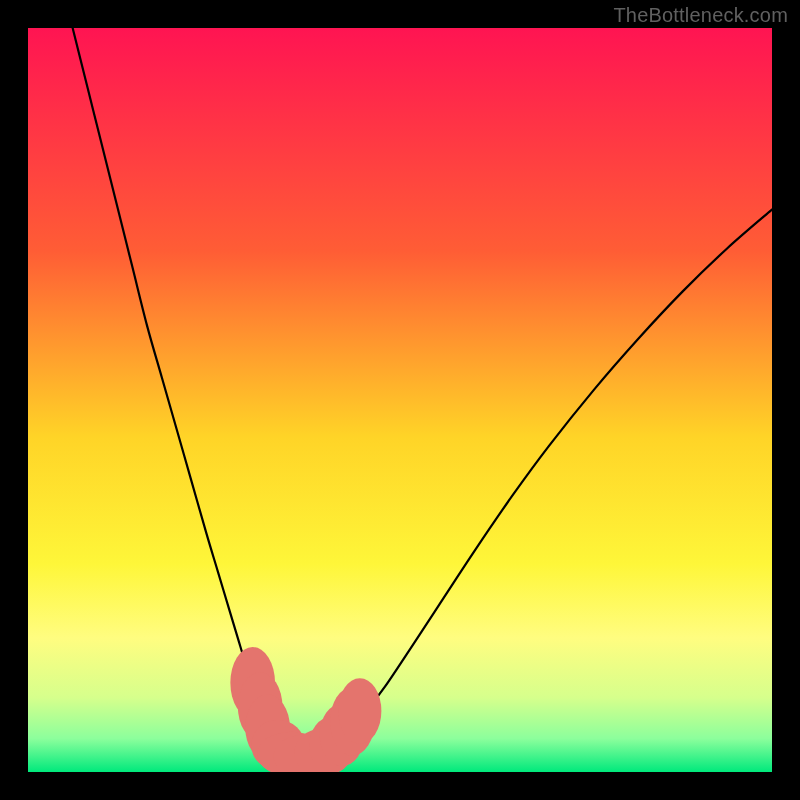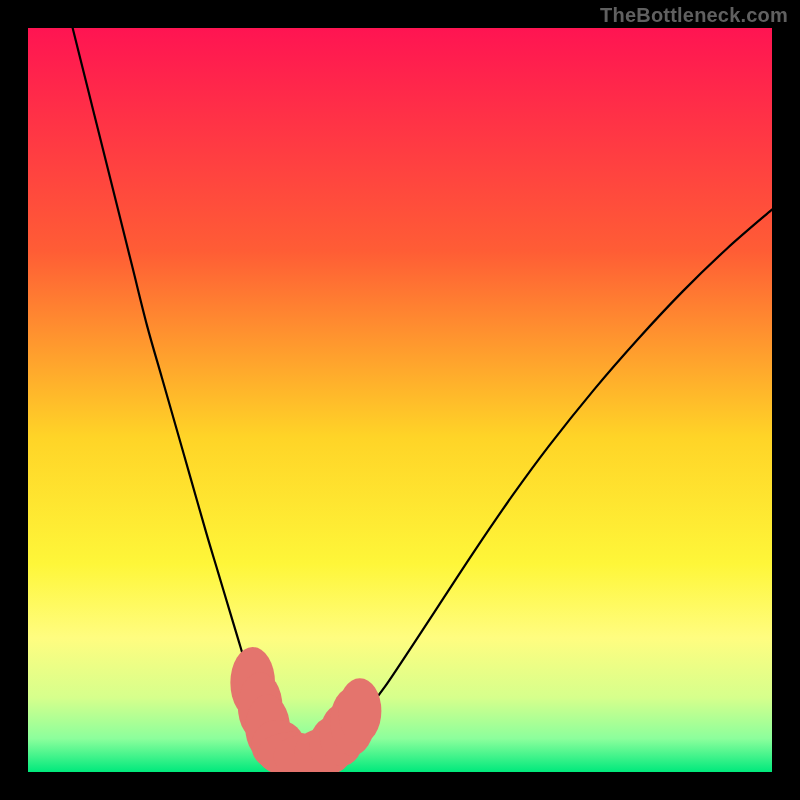--- a/index.html
+++ b/index.html
@@ -26,21 +26,21 @@
     width: 744px;
     height: 744px;
   }
   .watermark {
     position: absolute;
     top: 4px;
     right: 12px;
     color: #606060;
     font-size: 20px;
     letter-spacing: 0.2px;
-    font-weight: 700;
+    font-weight: 400;
   }
   svg {
     display: block;
   }
 </style>
 </head>
 <body>
 
 <div class="frame">
   <div class="watermark">TheBottleneck.com</div>

